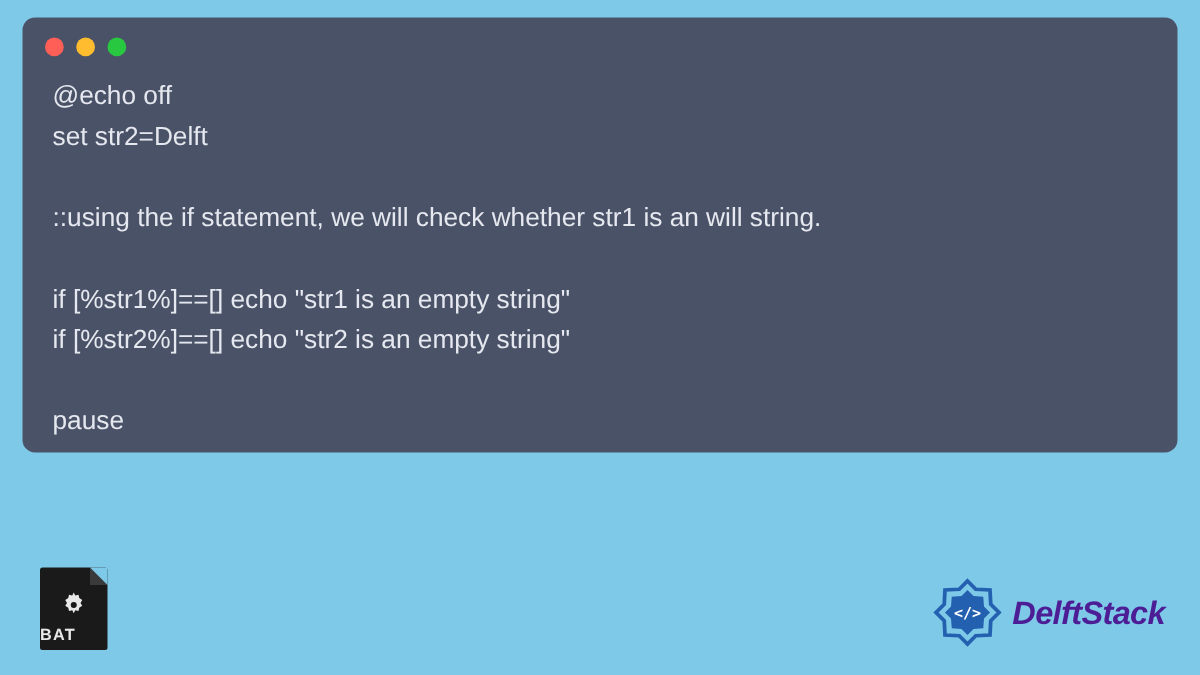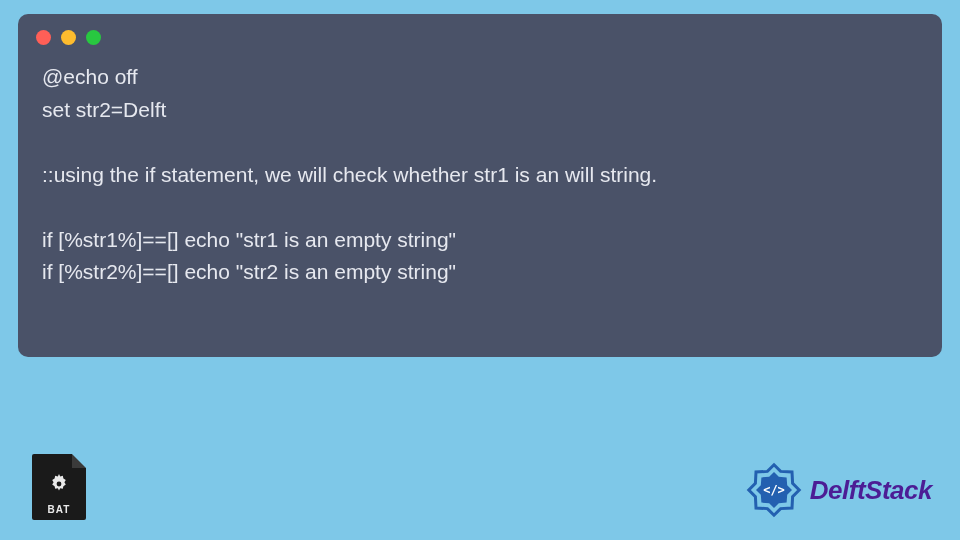--- a/index.html
+++ b/index.html
@@ -11,21 +11,21 @@
     position: relative;
     overflow: hidden;
   }
   .code-window {
     position: absolute;
     top: 14px;
     left: 18px;
     right: 18px;
     background: #4a5268;
     border-radius: 10px;
-    padding-bottom: 36px;
+    padding-bottom: 8px;
   }
   .titlebar {
     display: flex;
     align-items: center;
     gap: 10px;
     padding: 16px 18px 10px 18px;
   }
   .dot {
     width: 15px;
     height: 15px;
@@ -65,23 +65,23 @@
   }
   .bat-gear {
     position: absolute;
     top: 18px; left: 50%;
     transform: translateX(-50%);
     color: #e9e9e9;
   }
   .bat-label {
     position: absolute;
     bottom: 5px; left: 0; right: 0;
-    text-align: center;
+    text-align: left;
     color: #e9e9e9;
-    font-size: 10px;
+    font-size: 13px;
     letter-spacing: 1px;
     font-weight: 600;
   }
   .logo-wrap {
     position: absolute;
     right: 28px;
     bottom: 20px;
     display: flex;
     align-items: center;
     gap: 6px;
@@ -106,20 +106,21 @@
   </div>
   <div class="code-body">
     <div class="code-line">@echo off</div>
     <div class="code-line">set str2=Delft</div>
     <div class="code-line"></div>
     <div class="code-line">::using the if statement, we will check whether str1 is an will string.</div>
     <div class="code-line"></div>
     <div class="code-line">if [%str1%]==[] echo "str1 is an empty string"</div>
     <div class="code-line">if [%str2%]==[] echo "str2 is an empty string"</div>
     <div class="code-line"></div>
+    <div class="code-line">pause</div>
   </div>
 </div>
 
 <div class="bat-icon-wrap">
   <div class="bat-icon-page">
     <div class="bat-icon-fold"></div>
     <svg class="bat-gear" width="24" height="24" viewBox="0 0 24 24">
       <g fill="#e9e9e9">
         <circle cx="12" cy="12" r="3.2" fill="#1a1a1a"></circle>
         <path d="M12 2l1.2 2.4 2.6-.6.6 2.6L18.8 8l-1.4 2.3 1.4 2.3-2.4 1.6-.6 2.6-2.6-.6L12 18.6l-1.2-2.4-2.6.6-.6-2.6L5.2 12.6 6.6 10.3 5.2 8l2.4-1.6.6-2.6 2.6.6z" fill="#e9e9e9"></path>

